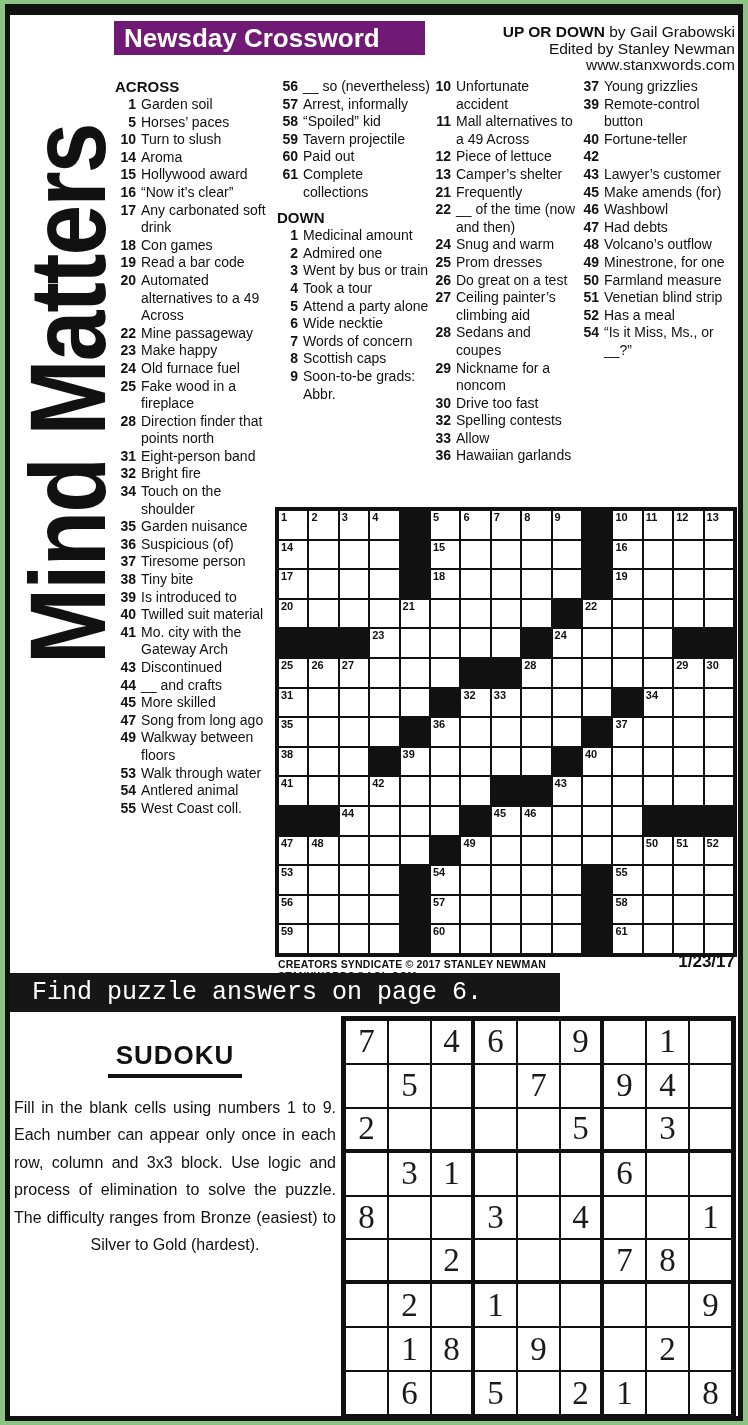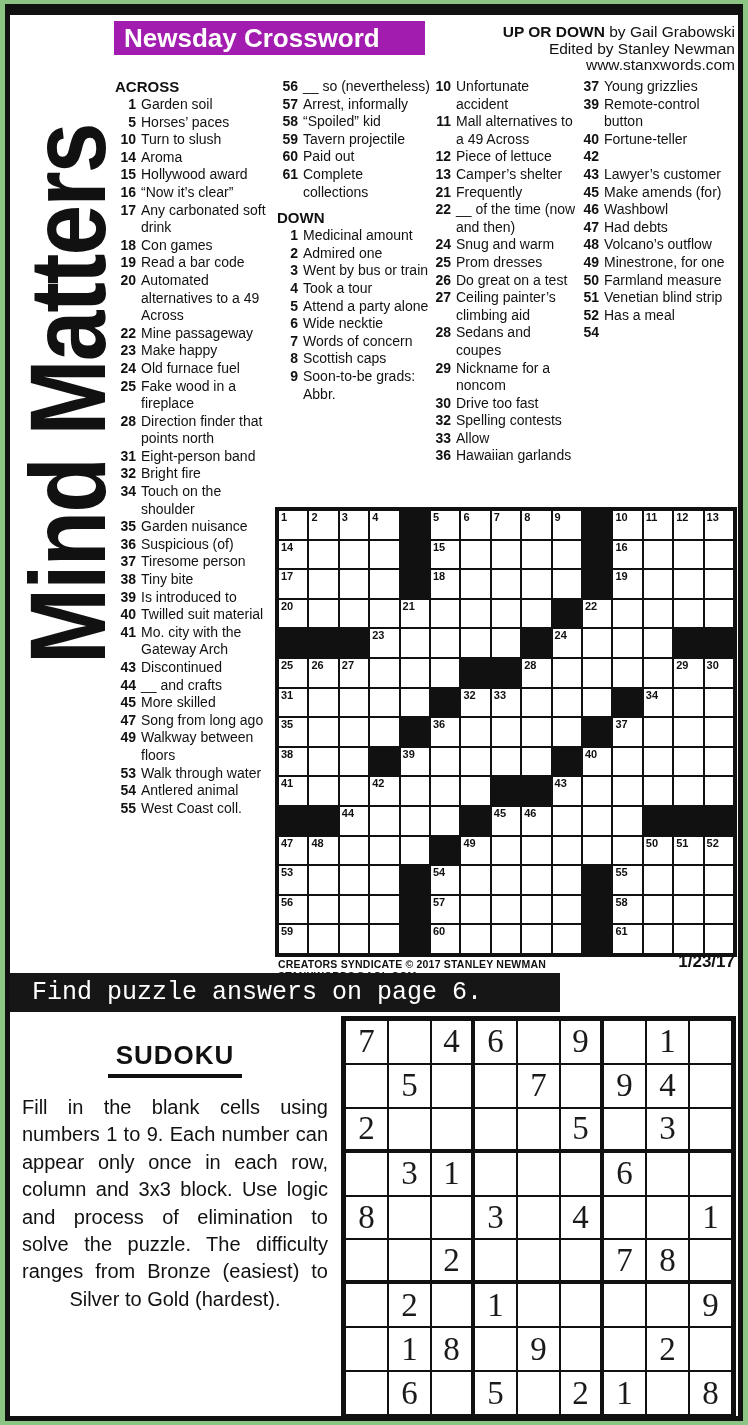--- a/index.html
+++ b/index.html
@@ -6,21 +6,21 @@
   .page{position:relative;width:748px;height:1425px;background:#8CC583;overflow:hidden;
         font-family:"Liberation Sans",sans-serif;color:#111;}
   .frame{position:absolute;left:5px;top:4px;width:738px;height:1417px;box-sizing:border-box;
          background:#fff;border:5px solid #111;border-top-width:11px;}
   
   .masthead{position:absolute;left:10px;top:14px;width:106px;height:650px;}
   .masthead .vt{position:absolute;left:4px;top:650px;transform-origin:0 0;
                 transform:rotate(-90deg) scale(0.95,1.12);white-space:nowrap;
                 font-weight:bold;font-size:96px;letter-spacing:-2px;line-height:1;}
   
-  .ncbox{position:absolute;left:114px;top:21px;width:311px;height:34px;background:#a21caf;}
+  .ncbox{position:absolute;left:114px;top:21px;width:311px;height:34px;background:#701a75;}
   .ncbox span{display:block;color:#fff;font-weight:bold;font-size:26px;line-height:34px;padding-left:10px;}
   .byline{position:absolute;top:24px;right:13px;text-align:right;font-size:15.5px;line-height:16.5px;}
   .byline b{font-weight:bold;}
   
   .cluecol{position:absolute;top:78px;font-size:14px;line-height:17.6px;}
   .c0{left:115px;width:162px;height:882px;}
   .c1{left:277px;width:153px;height:432px;}
   .c2{left:430px;width:147px;height:432px;}
   .c3{left:578px;width:158px;height:432px;}
   .clue-heading{font-weight:bold;font-size:15px;line-height:18px;}
@@ -38,21 +38,21 @@
   .credit{position:absolute;left:278px;top:958px;width:400px;font-size:10.5px;font-weight:bold;letter-spacing:.2px;}
   .pdate{position:absolute;top:952px;right:13px;font-size:17px;font-weight:bold;}
   
   .banner{position:absolute;left:10px;top:973px;width:550px;height:39px;background:#161616;font-family:Liberation Mono, monospace;}
   .banner span{display:block;color:#fff;font-size:25px;line-height:39px;padding-left:22px;}
   
   .sdtext{position:absolute;left:14px;top:1040px;width:322px;}
   .sd-title-wrap{text-align:center;margin-bottom:16px;}
   .sd-title{display:inline-block;font-weight:bold;font-size:26px;letter-spacing:1px;
             border-bottom:4px solid #111;padding:0 8px 3px;}
-  .sd-instr{margin:8px;font-size:20px;line-height:27.4px;text-align:justify;text-align-last:center;}
+  .sd-instr{margin:0;font-size:16px;line-height:27.4px;text-align:justify;text-align-last:center;}
   .sdgrid{position:absolute;left:341px;top:1016px;width:395px;height:403px;box-sizing:border-box;
           border:4px solid #111;background:#fff;display:grid;
           grid-template-columns:repeat(9,1fr);grid-template-rows:repeat(9,1fr);}
   .sc{box-sizing:border-box;border:1px solid #111;display:flex;align-items:center;justify-content:center;
       font-family:"Liberation Serif",serif;font-size:33px;color:#1a1a1a;}
   .bR{border-right-width:3px;}
   .bB{border-bottom-width:3px;}
 </style>
 </head>
 <body>
@@ -385,20 +385,21 @@
       <div class="clue">
         <span class="cn">51</span>
         <span class="ct">Venetian blind strip</span>
       </div>
       <div class="clue">
         <span class="cn">52</span>
         <span class="ct">Has a meal</span>
       </div>
       <div class="clue">
         <span class="cn">54</span>
+        <span class="ct">“Is it Miss, Ms., or __?”</span>
       </div>
     </div>
 
   <div class="xwgrid">
       <div class="xc">
         <span class="xn">1</span>
       </div>
       <div class="xc">
         <span class="xn">2</span>
       </div>

